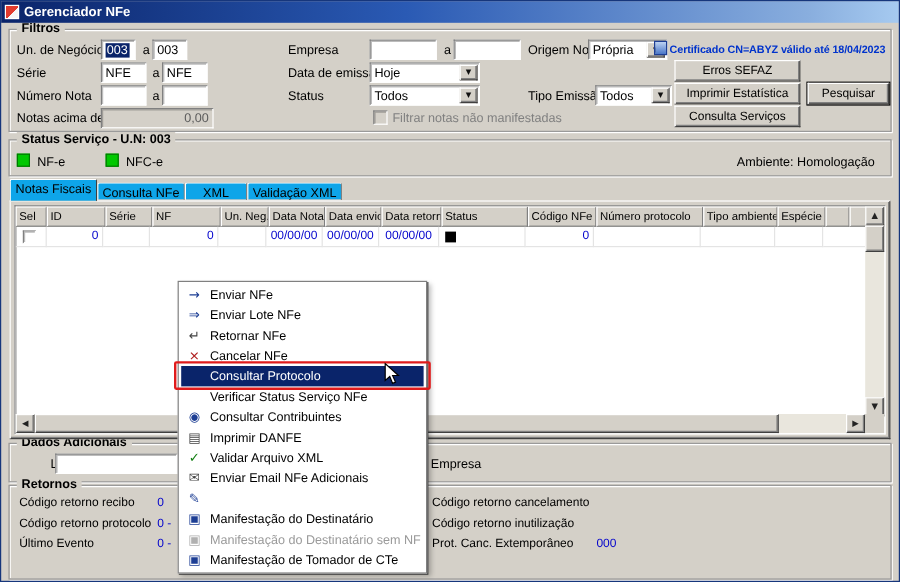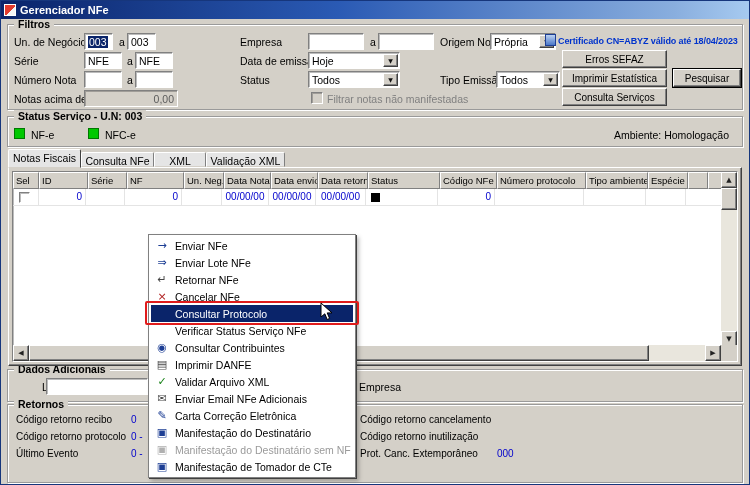--- a/index.html
+++ b/index.html
@@ -28,21 +28,21 @@
   .dd { padding-right:18px; }
   .dda { position:absolute; right:1px; top:1px; width:15px; height:13px; background:#d4d0c8;
          border:1px solid; border-color:#fff #404040 #404040 #fff; box-shadow:inset -1px -1px 0 #808080;
          font-size:6px; line-height:12px; text-align:center; color:#111;
          font-family:"DejaVu Sans",sans-serif; }
   .btn { position:absolute; background:#d4d0c8; border:1px solid; border-color:#fff #404040 #404040 #fff;
          box-shadow:inset -1px -1px 0 #808080; font-family:inherit; font-size:10px; cursor:default; }
   .btn-def { box-shadow:inset -1px -1px 0 #808080, 0 0 0 1px #000; }
   .cb { position:absolute; width:12px; height:12px; background:#d4d0c8; }
   .swatch { position:absolute; width:11px; height:11px; background:#00c800; border:1px solid #007800; }
-  .tab { position:absolute; top:152px; height:15px; background:#e5e5e5; z-index:4;
+  .tab { position:absolute; top:152px; height:15px; background:#0ea5e9; z-index:4;
          border:1px solid; border-color:#fff #808080 #d4d0c8 #fff; border-radius:2px 2px 0 0;
          text-align:center; padding-top:2px; }
   .tab.active { top:149px; height:19px; z-index:6; border-color:#fff #404040 #d4d0c8 #fff; }
   .panel { position:absolute; background:#d4d0c8; z-index:5; border:1px solid;
            border-color:#fff #404040 #404040 #fff; box-shadow:inset -1px -1px 0 #808080; }
   .grid { position:absolute; background:#fff; z-index:7; overflow:hidden; }
   .ghead { display:flex; height:17px; }
   .gh { background:#d4d0c8; border:1px solid; border-color:#fff #808080 #808080 #fff;
         font-size:9.5px; padding:2px 2px 0; overflow:hidden; white-space:nowrap; flex-shrink:0; }
   .gh.fill { flex:1 1 auto; }
@@ -269,21 +269,20 @@
   <div class="mi">
       <span class="mic ic-green">✓</span>
       <span class="mil">Validar Arquivo XML</span>
     </div>
   <div class="mi">
       <span class="mic ic-dark">✉</span>
       <span class="mil">Enviar Email NFe Adicionais</span>
     </div>
   <div class="mi">
       <span class="mic">✎</span>
-      <span class="mil">Carta Correção Eletrônica</span>
     </div>
   <div class="mi">
       <span class="mic">▣</span>
       <span class="mil">Manifestação do Destinatário</span>
     </div>
   <div class="mi mi-dis">
       <span class="mic">▣</span>
       <span class="mil">Manifestação do Destinatário sem NF</span>
     </div>
   <div class="mi">

